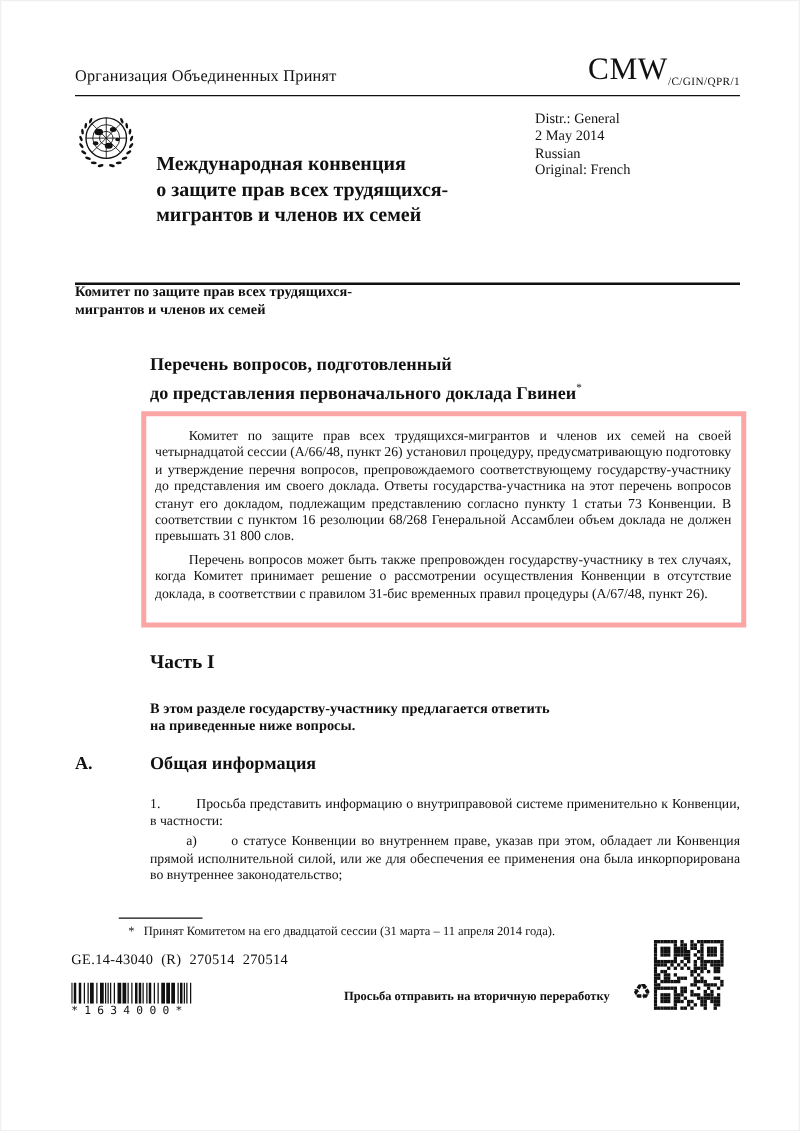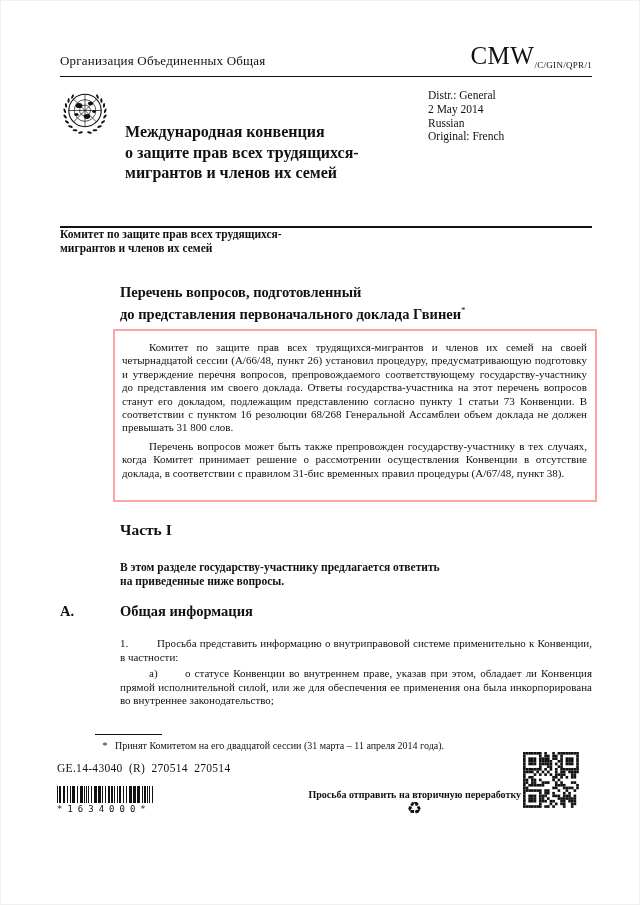--- a/index.html
+++ b/index.html
@@ -19,21 +19,21 @@
   
   .emblem{left:56px;top:84px;width:58px;height:58px;}
   .conv-title{left:125px;top:84px;font-size:16px;line-height:20.5px;font-weight:bold;white-space:pre-line;margin-top:38px;}
   .distr{left:428px;top:89px;font-size:11.5px;line-height:13.8px;white-space:pre-line;}
   
   .committee{left:60px;top:228px;font-size:11.5px;line-height:13.5px;font-weight:bold;white-space:pre-line;}
   .doc-title{left:120px;top:284px;font-size:14.5px;line-height:17.5px;font-weight:bold;width:470px;}
   .doc-title sup{font-size:9px;font-weight:normal;}
   
   .summary-box{left:113px;top:329px;width:484px;height:173px;box-sizing:border-box;
-    border:2px solid #fca5a5;padding:10px 8px 24px 7px;}
+    border:4px solid #fca5a5;padding:10px 8px 24px 7px;}
   .summary-box p{margin:0;font-size:11px;line-height:13.4px;text-align:justify;text-indent:27px;}
   .summary-box p + p{margin-top:5px;}
   
   .part-heading{left:120px;top:521px;font-size:15.5px;font-weight:bold;margin:0;}
   .part-intro{left:120px;top:560px;font-size:11.5px;line-height:14px;font-weight:bold;white-space:pre-line;}
   .sec-a{left:60px;top:603px;width:532px;font-size:14.5px;font-weight:bold;}
   .sec-label{display:inline-block;width:60px;}
   
   .body-para{margin:0;font-size:11px;line-height:13.6px;text-align:justify;width:472px;}
   .para-1{left:120px;top:637px;}
@@ -41,32 +41,32 @@
   .para-a{left:120px;top:667px;text-indent:29px;}
   .plabel{display:inline-block;width:36px;text-indent:0;}
   
   .fn-rule{left:95px;top:734px;width:67px;height:1px;background:#111;}
   .footnote{left:95px;top:740px;width:470px;font-size:10px;line-height:12.5px;}
   .fn-star{display:inline-block;width:20px;text-align:center;}
   
   .ge-line{left:57px;top:762px;font-size:11.5px;white-space:pre;letter-spacing:.3px;}
   .barcode{left:57px;top:786px;width:100px;}
   .barcode-text{font-family:"DejaVu Sans Mono", monospace;font-size:9px;letter-spacing:5px;margin-top:1px;white-space:nowrap;}
-  .recycle-line{top:789px;right:119px;display:flex;align-items:center;gap:3px;
-    font-family:"Liberation Serif", serif;font-size:10px;font-weight:bold;white-space:nowrap;flex-direction:column;}
+  .recycle-line{top:789px;right:119px;display:flex;align-items:center;gap:18px;
+    font-family:"Liberation Serif", serif;font-size:10px;font-weight:bold;white-space:nowrap;}
   .recycle-icon{font-family:"DejaVu Sans", sans-serif;font-size:17px;font-weight:normal;line-height:1;position:relative;top:-3px;}
   .qr{left:523px;top:752px;width:58px;height:56px;}
   svg{display:block;}
 </style>
 </head>
 <body>
 
 <div class="page">
 
-  <div class="abs hdr-left">Организация Объединенных Общая</div>
+  <div class="abs hdr-left">Организация Объединенных Принят</div>
 
   <div class="abs hdr-right">
     <span class="cmw">CMW</span>
       <span class="cmw-sub">/C/GIN/QPR/1</span>
   </div>
 
   <div class="abs rule-thin"></div>
 
   <div class="abs emblem">
     <svg id="emblem-svg" width="58" height="58" viewBox="0 0 58 58" xmlns="http://www.w3.org/2000/svg">
@@ -123,21 +123,21 @@
   <div class="abs committee">Комитет по защите прав всех трудящихся-
 мигрантов и членов их семей</div>
 
   <div class="abs doc-title">
     <span>Перечень вопросов, подготовленный</span><br>
     <span>до представления первоначального доклада Гвинеи</span><sup>*</sup>
   </div>
 
   <div class="abs summary-box">
     <p>Комитет по защите прав всех трудящихся-мигрантов и членов их семей на своей четырнадцатой сессии (A/66/48, пункт 26) установил процедуру, предусматривающую подготовку и утверждение перечня вопросов, препровождаемого соответствующему государству-участнику до представления им своего доклада. Ответы государства-участника на этот перечень вопросов станут его докладом, подлежащим представлению согласно пункту 1 статьи 73 Конвенции. В соответствии с пунктом 16 резолюции 68/268 Генеральной Ассамблеи объем доклада не должен превышать 31 800 слов.</p>
-    <p>Перечень вопросов может быть также препровожден государству-участнику в тех случаях, когда Комитет принимает решение о рассмотрении осуществления Конвенции в отсутствие доклада, в соответствии с правилом 31-бис временных правил процедуры (A/67/48, пункт 38).</p>
+    <p>Перечень вопросов может быть также препровожден государству-участнику в тех случаях, когда Комитет принимает решение о рассмотрении осуществления Конвенции в отсутствие доклада, в соответствии с правилом 31-бис временных правил процедуры (A/67/48, пункт 26).</p>
   </div>
 
   <h1 class="abs part-heading">Часть I</h1>
 
   <div class="abs sec-a">
     <span class="sec-label">A.</span><span>Общая информация</span>
   </div>
 
   <div class="abs part-intro">В этом разделе государству-участнику предлагается ответить
 на приведенные ниже вопросы.</div>

